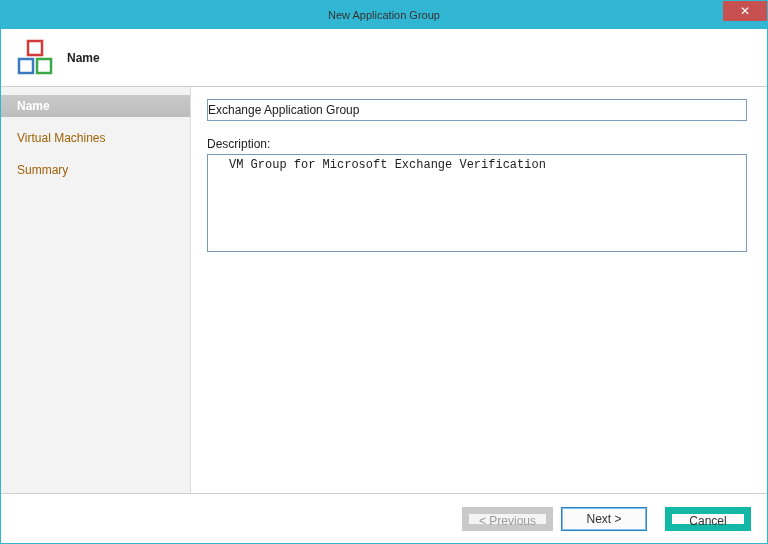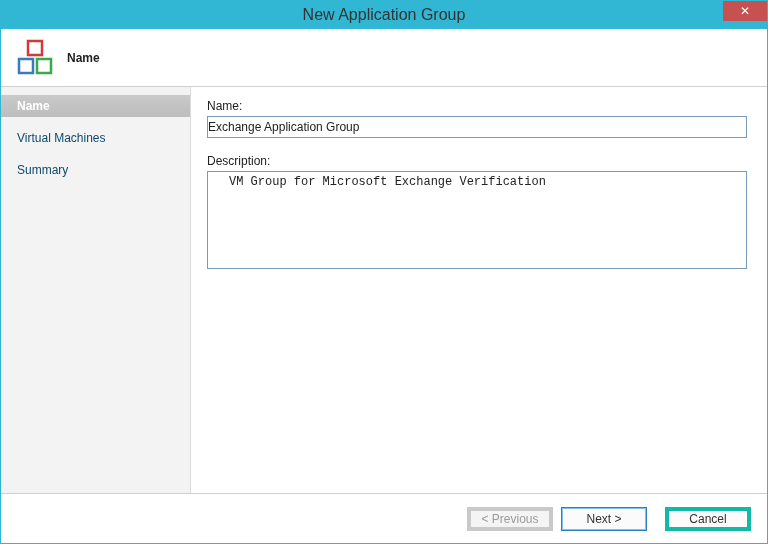--- a/index.html
+++ b/index.html
@@ -25,21 +25,21 @@
   .titlebar {
     height: 28px;
     background: #31b7d3;
     display: flex;
     align-items: center;
     justify-content: center;
     position: relative;
   }
   .titlebar .title {
     color: #333;
-    font-size: 16px;
+    font-size: 11px;
   }
   .close-btn {
     position: absolute;
     right: 0;
     top: 0;
     width: 44px;
     height: 20px;
     background: #c75050;
     color: #ffffff;
     display: flex;
@@ -84,21 +84,21 @@
     background: #f3f3f3;
     border-right: 1px solid #dcdcdc;
     padding-top: 8px;
     box-sizing: border-box;
   }
   .sidebar-item {
     height: 22px;
     line-height: 22px;
     padding: 0 16px;
     font-size: 12px;
-    color: #0c4a6e;
+    color: #a16207;
     cursor: pointer;
     margin-bottom: 10px;
   }
   .sidebar-item.active {
     background: linear-gradient(#c9c9c9, #bdbdbd);
     color: #ffffff;
     font-weight: 600;
   }
   .content {
     flex: 1;
@@ -141,21 +141,21 @@
     align-items: center;
     justify-content: flex-end;
     gap: 8px;
     padding: 0 16px;
     box-sizing: border-box;
     background: #ffffff;
   }
   .btn {
     min-width: 86px;
     height: 24px;
-    border: 4px solid #14b8a6;
+    border: 7px solid #14b8a6;
     background: #fbfbfb;
     font-family: inherit;
     font-size: 12px;
     color: #333;
     cursor: pointer;
     padding: 0 10px;
   }
   .btn.default {
     border: 1px solid #2a84c4;
     box-shadow: inset 0 0 0 1px #7ebef0;
@@ -202,21 +202,20 @@
       </div>
       <div class="sidebar-item">
         <span>Virtual Machines</span>
       </div>
       <div class="sidebar-item">
         <span>Summary</span>
       </div>
     </div>
 
     <div class="content">
-      <div class="label">Name:</div>
       <input type="text" class="text-input" value="Exchange Application Group" style="">
       <div style="height:16px"></div>
       <div class="label">Description:</div>
       <textarea class="desc-area" style="">VM Group for Microsoft Exchange Verification</textarea>
     </div>
   </div>
 
   <div class="footer">
     <button class="btn" disabled="">&lt; Previous</button>
     <button class="btn default">Next &gt;</button>

